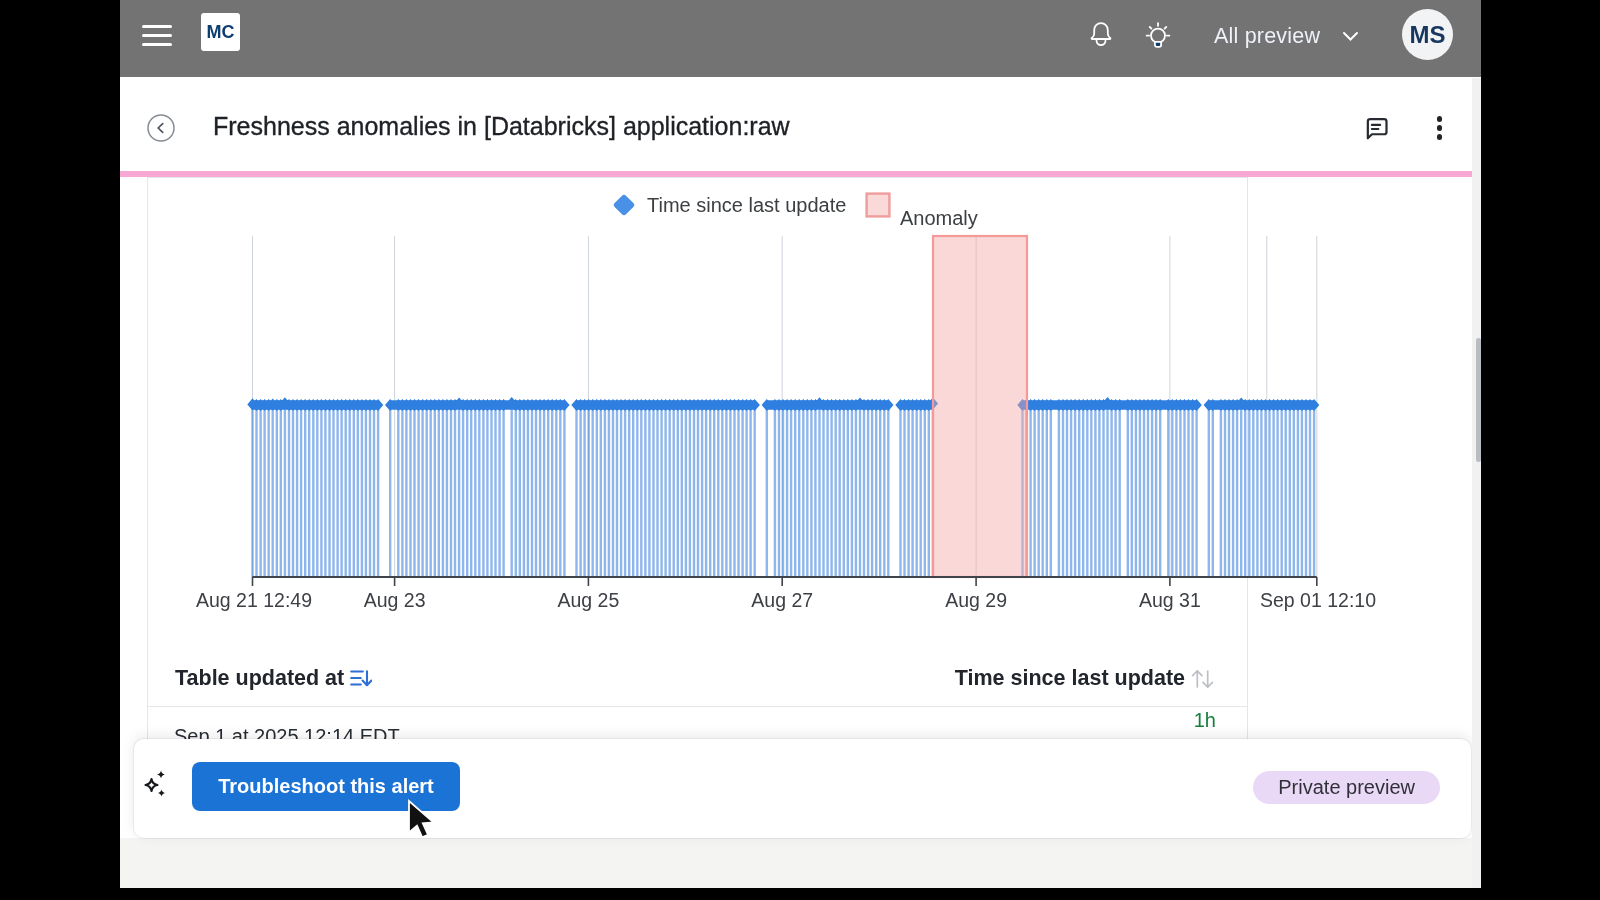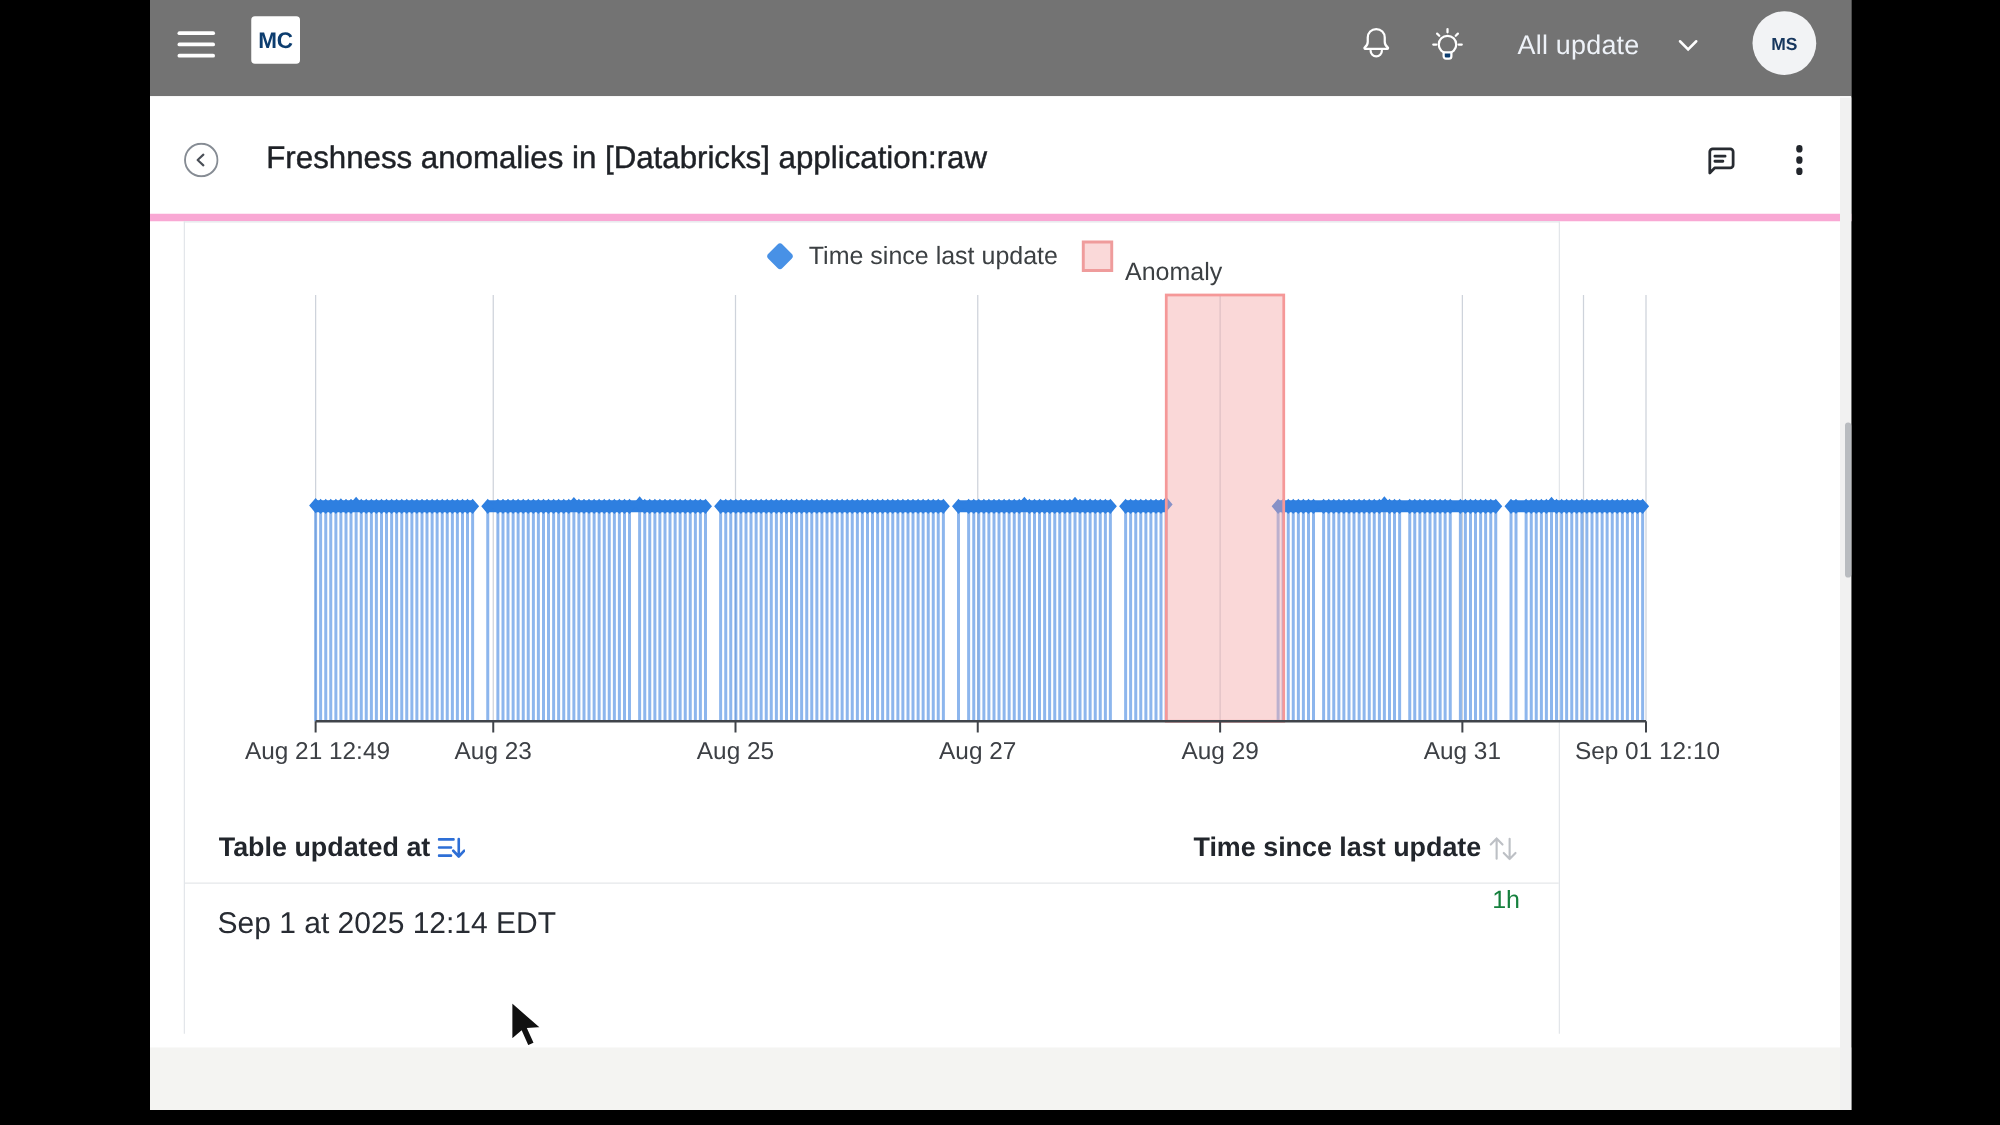--- a/index.html
+++ b/index.html
@@ -36,26 +36,26 @@
     </svg>
     <svg class="abs" style="left:1024px;top:21px" width="28" height="30" viewBox="0 0 28 30" fill="none" stroke="#fff" stroke-width="1.8" stroke-linecap="round" stroke-linejoin="round">
       <circle cx="14" cy="14.6" r="7"></circle>
       <path d="M10.9 20.9h6.2v3.1a1.9 1.9 0 0 1-1.9 1.9h-2.4a1.9 1.9 0 0 1-1.9-1.9z" fill="#0d3d6f"></path>
       <path d="M14 2.2v2.6"></path>
         <path d="M5.7 5.9l1.7 1.7"></path>
         <path d="M22.3 5.9l-1.7 1.7"></path>
       <path d="M2.6 14.6h2.5"></path>
         <path d="M22.9 14.6h2.5"></path>
     </svg>
-    <div class="abs" style="left:1094px;top:24px;font-size:21.5px;color:#eef2f8;letter-spacing:0.2px;">All update</div>
+    <div class="abs" style="left:1094px;top:24px;font-size:21.5px;color:#eef2f8;letter-spacing:0.2px;">All preview</div>
     <svg class="abs" style="left:1222px;top:31px" width="17" height="11" viewBox="0 0 17 11" fill="none" stroke="#fff" stroke-width="2" stroke-linecap="round">
         <path d="M2 2l6.5 6.5L15 2"></path>
       </svg>
     <div class="abs" style="left:1282px;top:9px;width:51px;height:51px;border-radius:50%;background:#f2f3f5;
-      display:flex;align-items:center;justify-content:center;color:#17375e;font-weight:bold;font-size:14px;">MS</div>
+      display:flex;align-items:center;justify-content:center;color:#17375e;font-weight:bold;font-size:24px;">MS</div>
   </div>
   <div id="titlebar">
     <svg class="abs" style="left:27px;top:37px" width="28" height="28" viewBox="0 0 28 28" fill="none">
       <circle cx="14" cy="14" r="13" stroke="#868c94" stroke-width="1.5"></circle>
       <path d="M15.7 9.7l-4.6 4.3 4.6 4.3" stroke="#4b5058" stroke-width="1.7" fill="none" stroke-linecap="round" stroke-linejoin="round"></path>
     </svg>
     <div class="abs" style="left:93px;top:35px;font-size:25px;color:#1e2126;-webkit-text-stroke:0.35px #1e2126;">Freshness anomalies in [Databricks] application:raw</div>
     <svg class="abs" style="left:1242px;top:38px" width="28" height="28" viewBox="0 0 24 24" fill="none" stroke="#272b31" stroke-width="1.9" stroke-linejoin="round">
       <path d="M21 14.5a2 2 0 0 1-2 2H8.5L5 20V5.5a2 2 0 0 1 2-2h12a2 2 0 0 1 2 2z"></path>
       <path d="M8.5 8.5h7M8.5 12h5.5" stroke-linecap="round"></path>
@@ -354,23 +354,32 @@
       </svg>
     </div>
     <div class="abs" style="right:33px;top:488px;font-size:21.5px;font-weight:bold;color:#22262c;display:flex;align-items:center;gap:6px;">
       Time since last update
       <svg width="23" height="22" viewBox="0 0 23 22" fill="none" stroke="#bdc0c5" stroke-width="1.7" stroke-linecap="round">
         <path d="M6.3 19V2.8M6.3 2.8L1.6 7.6M6.3 2.8l4.7 4.8"></path>
         <path d="M16.7 3v16.2M16.7 19.2l-4.7-4.8M16.7 19.2l4.7-4.8"></path>
       </svg>
     </div>
     <div style="position:absolute;left:0;top:528px;width:100%;border-top:1px solid #e5e7ea;"></div>
-    <div class="abs" style="left:26px;top:547px;font-size:24px;color:#282c33;">Sep 1 at 2025 12:14 EDT</div>
+    <div class="abs" style="left:26px;top:547px;font-size:20px;color:#282c33;">Sep 1 at 2025 12:14 EDT</div>
     <div class="abs" style="right:31px;top:531px;font-size:20px;color:#15803d;">1h</div>
   </div>
 
   <div id="understrip"></div>
+  <div id="sheet">
+    <svg class="abs" style="left:8px;top:29px" width="28" height="34" viewBox="0 0 28 34">
+      <path d="M9.5 11 C10 14.2 12.3 16.5 15.5 17 C12.3 17.5 10 19.8 9.5 23 C9 19.8 6.7 17.5 3.5 17 C6.7 16.5 9 14.2 9.5 11 Z" fill="#fff" stroke="#16181c" stroke-width="2.1" stroke-linejoin="round"></path>
+      <path d="M19 2.5 C19.3 4.6 20.9 6.2 23 6.5 C20.9 6.8 19.3 8.4 19 10.5 C18.7 8.4 17.1 6.8 15 6.5 C17.1 6.2 18.7 4.6 19 2.5 Z" fill="#16181c"></path>
+      <path d="M19.5 21.5 C19.8 23.3 21.2 24.7 23 25 C21.2 25.3 19.8 26.7 19.5 28.5 C19.2 26.7 17.8 25.3 16 25 C17.8 24.7 19.2 23.3 19.5 21.5 Z" fill="#16181c"></path>
+    </svg>
+    <div id="btn">Troubleshoot this alert</div>
+    <div id="pill">Private preview</div>
+  </div>
   <svg class="abs" style="left:284px;top:799px;z-index:30" width="34" height="44" viewBox="0 0 34 44">
     <path d="M5 2 L5 33.5 L13 26.7 L18.2 38.3 L24 35.7 L18.8 24.2 L29.5 23.4 Z" fill="#111" stroke="#fff" stroke-width="1.8"></path>
   </svg>
   <div class="abs" style="left:1352px;top:78px;width:9px;height:810px;background:#f1f1f1;z-index:25;"></div>
   <div class="abs" style="left:1356px;top:338px;width:5px;height:124px;background:#b9bcc0;border-radius:3px;z-index:26;"></div>
 </div>
 
 </body></html>

